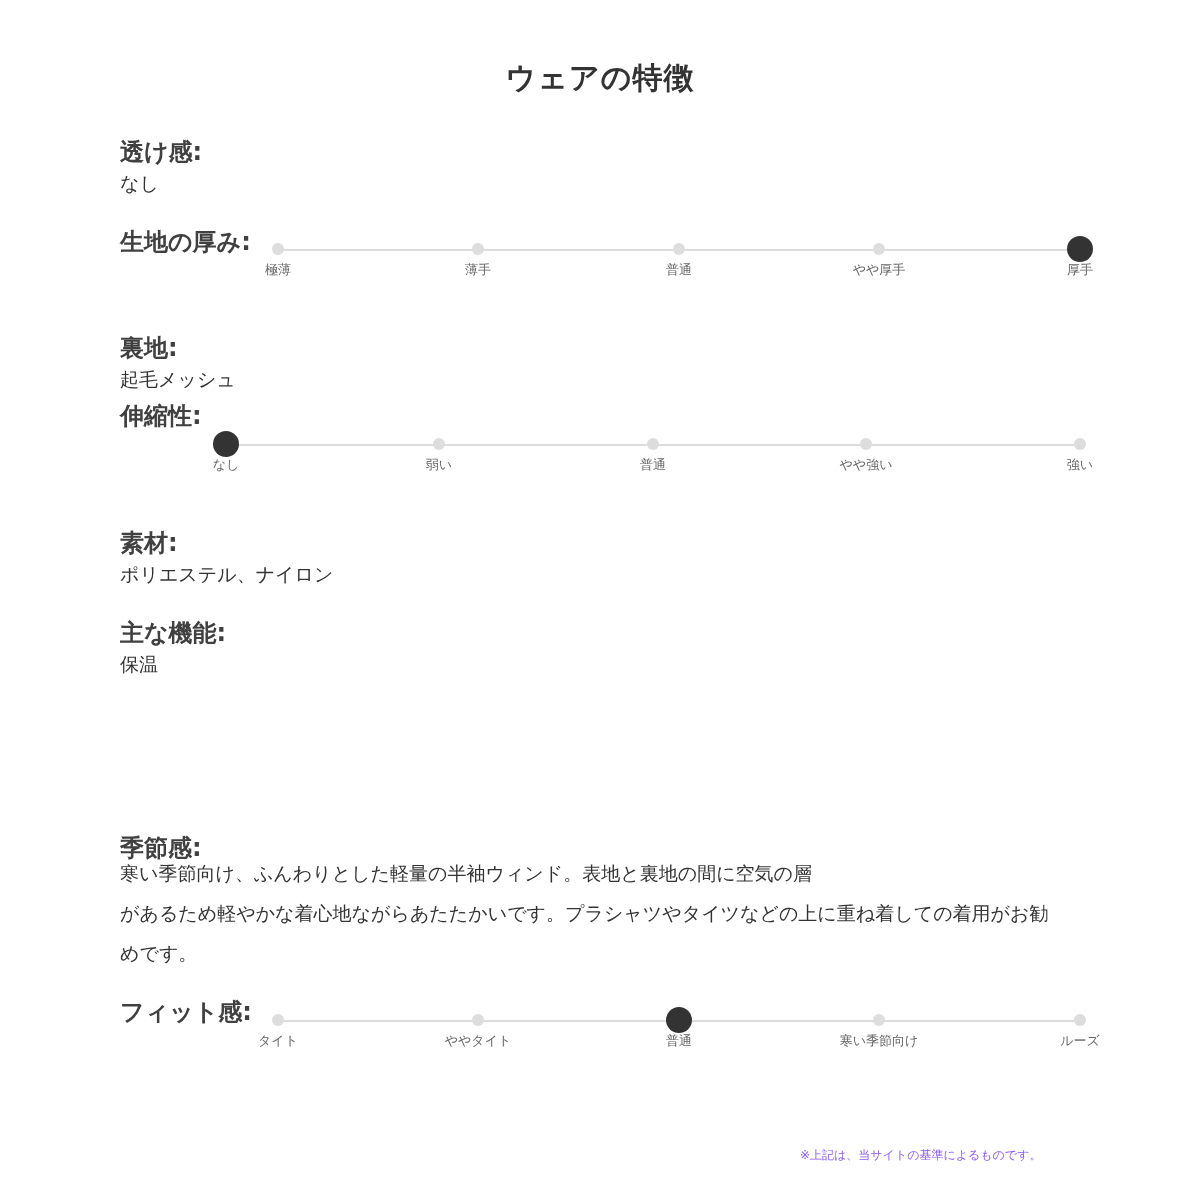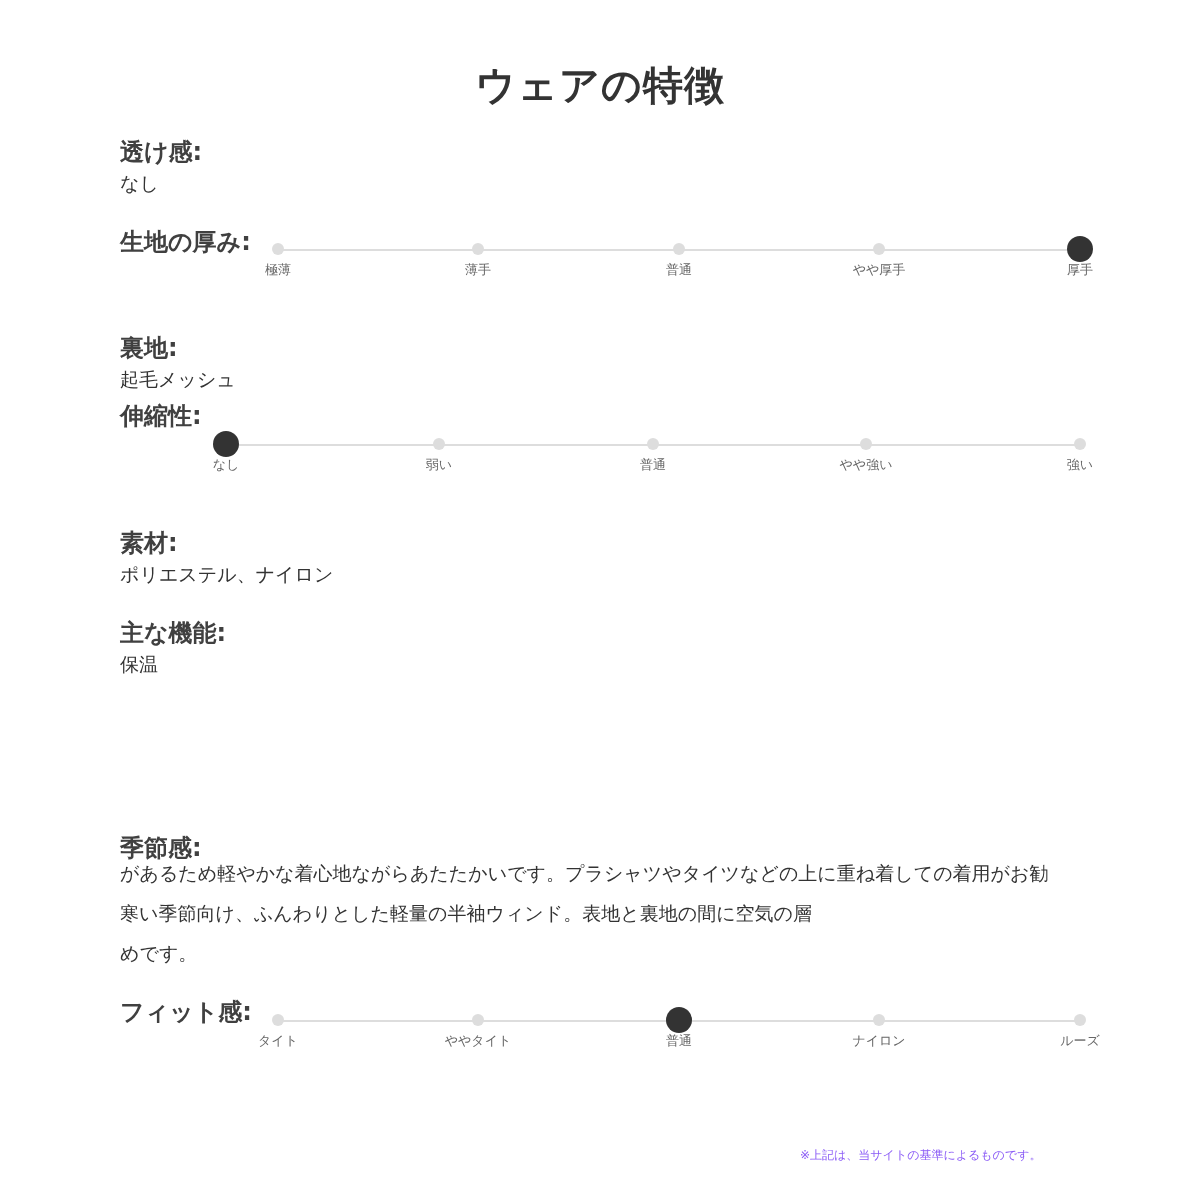--- a/index.html
+++ b/index.html
@@ -3,21 +3,21 @@
 <meta charset="utf-8">
 <style>
   html, body { margin: 0; padding: 0; background: #ffffff; }
   body {
     width: 1200px; height: 1200px; position: relative; overflow: hidden;
     font-family: "DejaVu Sans", "Liberation Sans", sans-serif;
     color: #333333;
   }
   .title {
     position: absolute; left: 0; top: 58px; width: 1200px;
-    text-align: center; font-size: 40px; font-weight: bold; color: #333333;
+    text-align: center; font-size: 30px; font-weight: bold; color: #333333;
     letter-spacing: 1px;
   }
   .heading {
     position: absolute; left: 120px; font-size: 24px; font-weight: bold; color: #404040;
     white-space: nowrap;
   }
   .value {
     position: absolute; left: 120px; font-size: 19px; color: #333333; white-space: nowrap;
   }
   .para {
@@ -108,43 +108,43 @@
 </div>
 
 <div class="heading" style="top:527px;">素材:</div>
 <div class="value" style="top:562px;">ポリエステル、ナイロン</div>
 
 <div class="heading" style="top:617px;">主な機能:</div>
 <div class="value" style="top:652px;text-align:center;">保温</div>
 
 <div class="heading" style="top:806px;margin-top:26px;">季節感:</div>
 <div class="para" style="top:853px;">
+  <span class="line">寒い季節向け、ふんわりとした軽量の半袖ウィンド。表地と裏地の間に空気の層</span>
   <span class="line">があるため軽やかな着心地ながらあたたかいです。プラシャツやタイツなどの上に重ね着しての着用がお勧</span>
-  <span class="line">寒い季節向け、ふんわりとした軽量の半袖ウィンド。表地と裏地の間に空気の層</span>
   <span class="line">めです。</span>
 </div>
 
 <div class="heading" style="top:996px;">フィット感:</div>
 <div class="scale" style="left:278px; top:1020px; width:802px;">
   <div class="track" style="left:0; width:802px;"></div>
   <div class="point" style="left:0;">
     <div class="dot"></div>
     <div class="lbl">タイト</div>
   </div>
   <div class="point" style="left:200px;">
     <div class="dot"></div>
     <div class="lbl">ややタイト</div>
   </div>
   <div class="point" style="left:401px;">
     <div class="dot active"></div>
     <div class="lbl">普通</div>
   </div>
   <div class="point" style="left:601px;">
     <div class="dot"></div>
-    <div class="lbl">ナイロン</div>
+    <div class="lbl">寒い季節向け</div>
   </div>
   <div class="point" style="left:802px;">
     <div class="dot"></div>
     <div class="lbl">ルーズ</div>
   </div>
 </div>
 
 <div class="note">※上記は、当サイトの基準によるものです。</div>
 
 </body></html>

